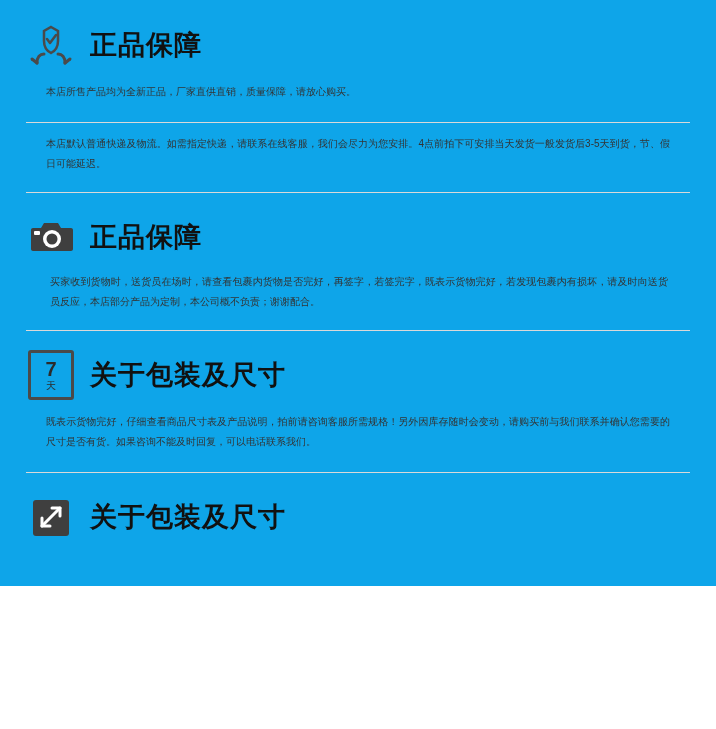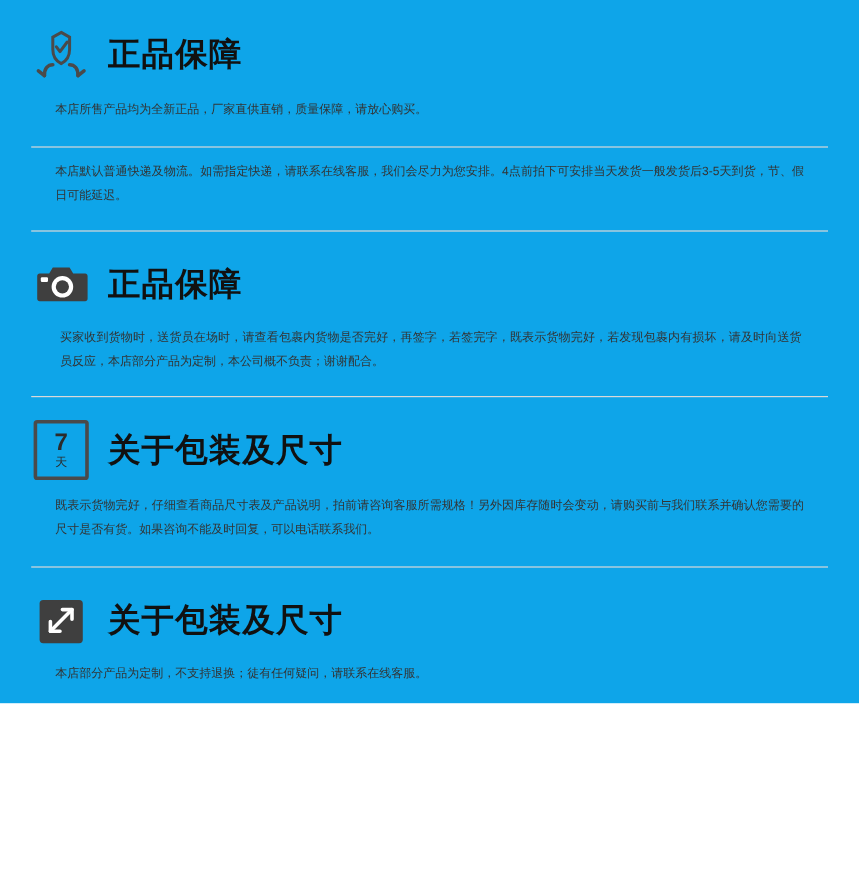--- a/index.html
+++ b/index.html
@@ -158,16 +158,15 @@
       <div class="sec-icon">
         <svg class="icon-svg" width="44" height="44" viewBox="0 0 44 44" xmlns="http://www.w3.org/2000/svg">
           <rect x="4" y="5" width="36" height="36" rx="3" fill="#3f3f3f"></rect>
           <path d="M13 31 L31 13" stroke="#ffffff" stroke-width="3" stroke-linecap="round"></path>
           <path d="M23 13 L31 13 L31 21" stroke="#ffffff" stroke-width="3" stroke-linecap="round" stroke-linejoin="round" fill="none"></path>
           <path d="M13 23 L13 31 L21 31" stroke="#ffffff" stroke-width="3" stroke-linecap="round" stroke-linejoin="round" fill="none"></path>
         </svg>
       </div>
       <div class="sec-title">关于包装及尺寸</div>
     </div>
-    <div class="sec-body">本店部分产品为定制，不支持退换；徒有任何疑问，请联系在线客服。</div>
   </div>
 
 </div>
 
 </body></html>

